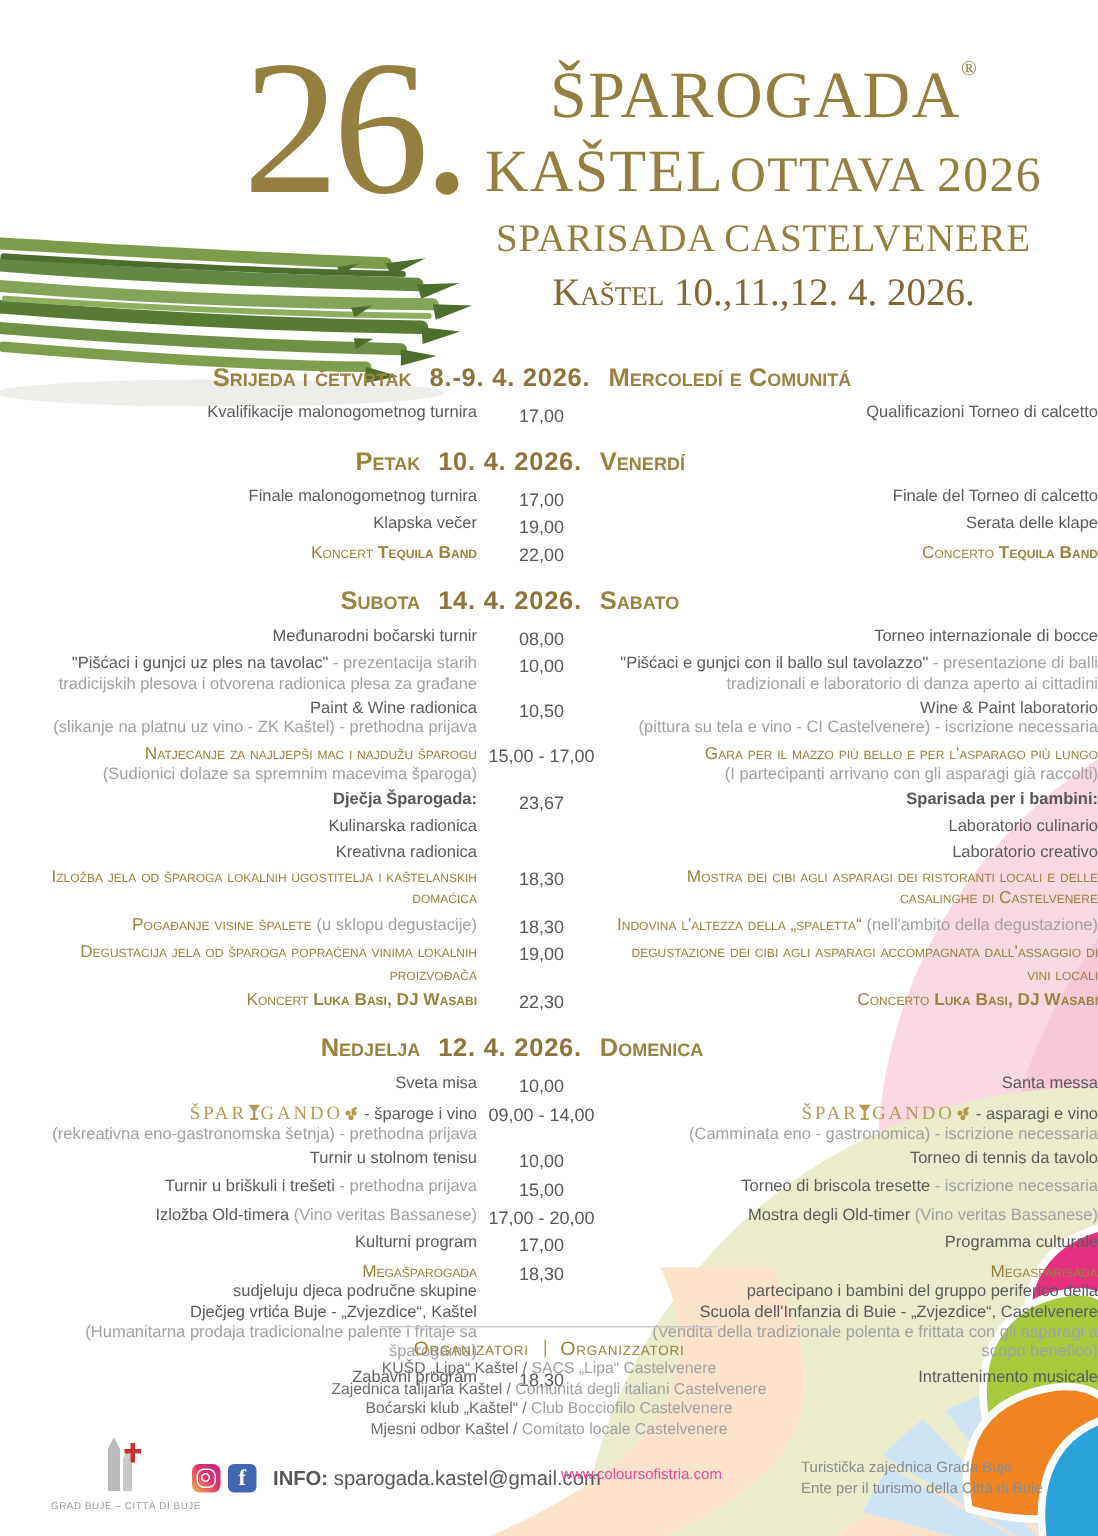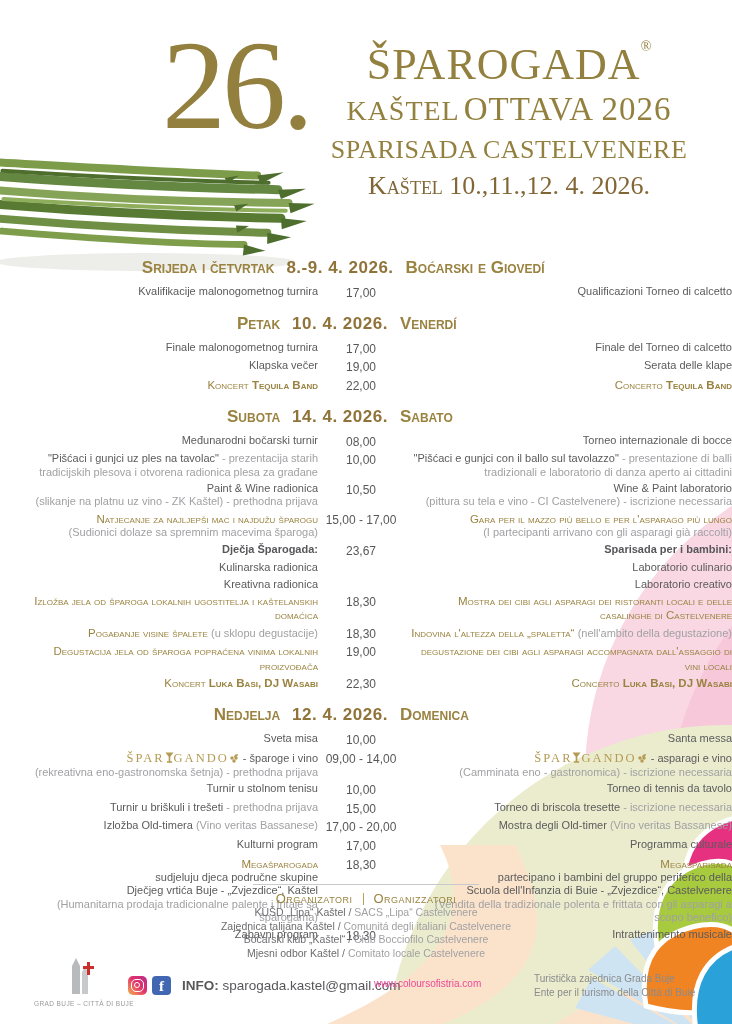--- a/index.html
+++ b/index.html
@@ -13,26 +13,26 @@
   
   .poster-header{position:absolute;top:0;left:0;width:732px;z-index:2;}
   .edition{
     position:absolute;left:162px;top:18px;font-family:"Liberation Serif",serif;
     font-size:128px;line-height:1.05;color:#93803f;letter-spacing:-4px;
   }
   .title-block{position:absolute;left:320px;top:40px;width:378px;text-align:center;font-family:"Liberation Serif",serif;color:#93803f;}
   .t1{font-size:44px;letter-spacing:1px;line-height:1.0;white-space:nowrap;}
   .t1 sup{font-size:14px;vertical-align:28px;letter-spacing:0;}
   .t2{margin-top:4px;white-space:nowrap;}
-  .t2 .big{font-size:28px;letter-spacing:1px;font-family:Liberation Serif, serif;}
+  .t2 .big{font-size:40px;letter-spacing:1px;font-family:Liberation Serif, serif;}
   .t2 .small{font-size:33px;letter-spacing:1px;}
   .t3{font-size:26px;letter-spacing:.5px;margin-top:7px;white-space:nowrap;}
   .t4{font-size:26px;font-variant:small-caps;color:#826736;margin-top:6px;white-space:nowrap;}
   
-  #schedule{position:absolute;top:258px;left:0;width:680px;z-index:2;}
+  #schedule{position:absolute;top:242px;left:0;width:680px;z-index:2;}
   .section{margin-bottom:13px;}
   .sec-head{display:flex;justify-content:center;align-items:baseline;gap:12px;
     font-variant:small-caps;font-weight:700;font-size:17px;color:#9a8340;margin-bottom:7px;}
   .sec-head .dh{flex:1;text-align:right;}
   .sec-head .dt{flex:none;color:#8f7339;letter-spacing:.5px;}
   .sec-head .di{flex:1;text-align:left;}
   .row{display:grid;grid-template-columns:288px 86px 328px;padding-left:30px;
     font-size:11px;line-height:1.22;margin-bottom:3px;align-items:start;}
   .cell-l{text-align:right;}
   .cell-t{text-align:center;font-size:12px;color:#58585a;white-space:nowrap;padding-top:1px;}
@@ -123,21 +123,21 @@
     <div class="t3">SPARISADA CASTELVENERE</div>
     <div class="t4">Kaštel 10.,11.,12. 4. 2026.</div>
   </div>
 </header>
 
 <main id="schedule">
     <div class="section">
       <div class="sec-head">
         <span class="dh">Srijeda i četvrtak</span>
         <span class="dt">8.-9. 4. 2026.</span>
-        <span class="di">Boćarski e Giovedí</span>
+        <span class="di">Mercoledí e Comunitá</span>
       </div>
       <div class="row">
         <div class="cell-l"><span class="sg-m">Kvalifikacije malonogometnog turnira</span></div>
         <div class="cell-t">17,00</div>
         <div class="cell-r"><span class="sg-m">Qualificazioni Torneo di calcetto</span></div>
       </div>
     </div>
     <div class="section">
       <div class="sec-head">
         <span class="dh">Petak</span>

